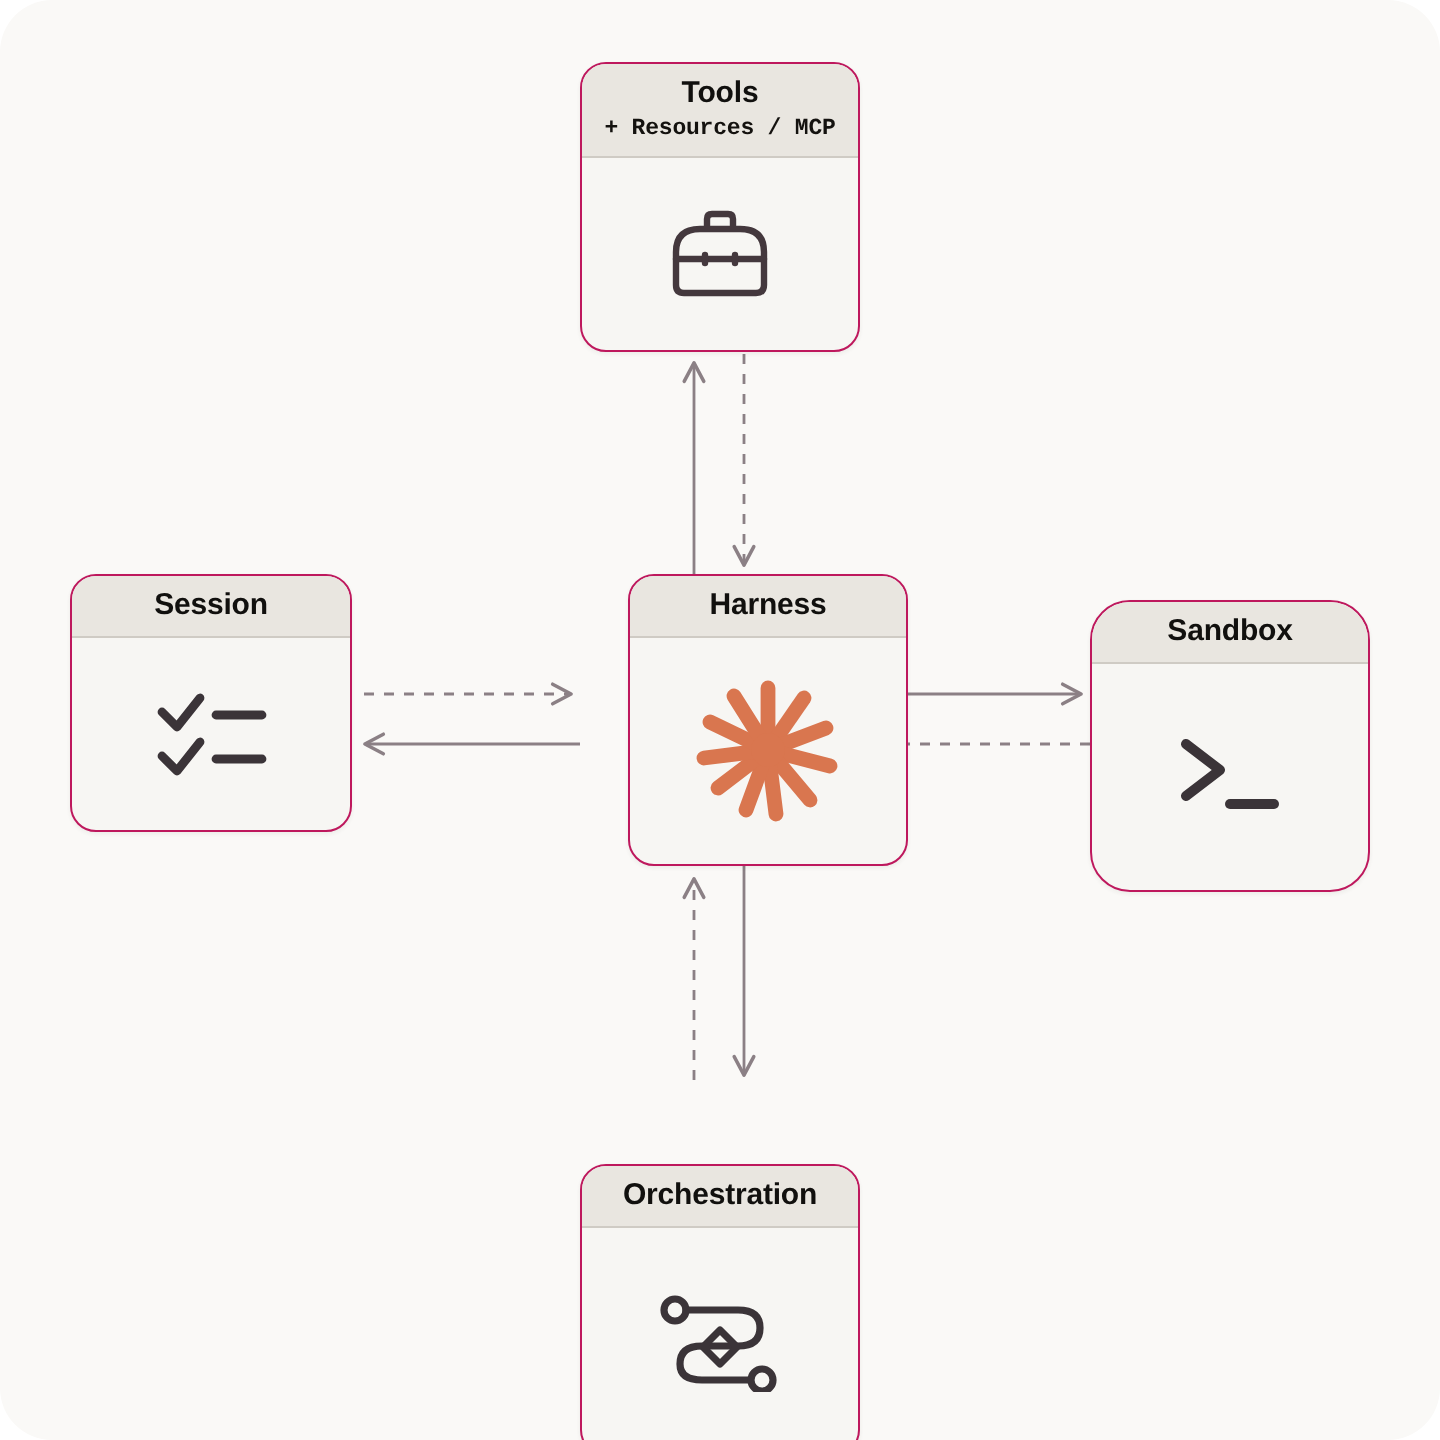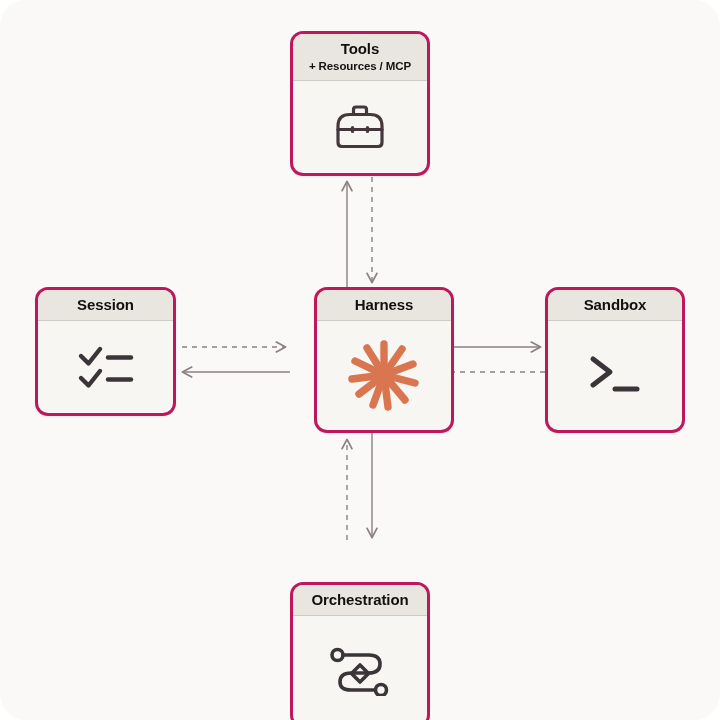--- a/index.html
+++ b/index.html
@@ -23,21 +23,21 @@
     background: #faf9f7;
     border-radius: 26px;
     overflow: hidden;
   }
 
   
   .node {
     position: absolute;
     box-sizing: border-box;
     background: #f7f6f3;
-    border: 3px solid #be185d;
+    border: 1px solid #be185d;
     border-radius: 13px;
     overflow: hidden;
     box-shadow: 0 1px 2px rgba(60,55,48,0.07);
     display: flex;
     flex-direction: column;
   }
   .node-header {
     box-sizing: border-box;
     background: #e9e6e0;
     border-bottom: 1px solid #cfcbc4;
@@ -52,33 +52,34 @@
     line-height: 1.12;
     letter-spacing: -0.1px;
   }
   .node-subtitle {
     font-size: 11.5px;
     font-weight: bold;
     color: #14120f;
     line-height: 1.2;
     margin-top: 2px;
     letter-spacing: -0.1px;
+    font-family: Liberation Mono, monospace;
   }
   .node-body {
     flex: 1 1 auto;
     display: flex;
     align-items: center;
     justify-content: center;
   }
 
   
   #node-tools        { left: 290px; top:  31px; width: 140px; height: 145px; }
   #node-session      { left:  35px; top: 287px; width: 141px; height: 129px; }
   #node-harness      { left: 290px; top: 287px; width: 140px; height: 146px; margin-left: 24px; }
-  #node-sandbox      { left: 545px; top: 287px; width: 140px; height: 146px; }
+  #node-sandbox      { left: 545px; top: 300px; width: 140px; height: 146px; border-radius: 20px; }
   #node-orchestration{ left: 290px; top: 542px; width: 140px; height: 146px; margin-top: 40px; }
 
   
   #connectors {
     position: absolute;
     left: 0; top: 0;
     width: 720px;
     height: 720px;
     pointer-events: none;
   }

